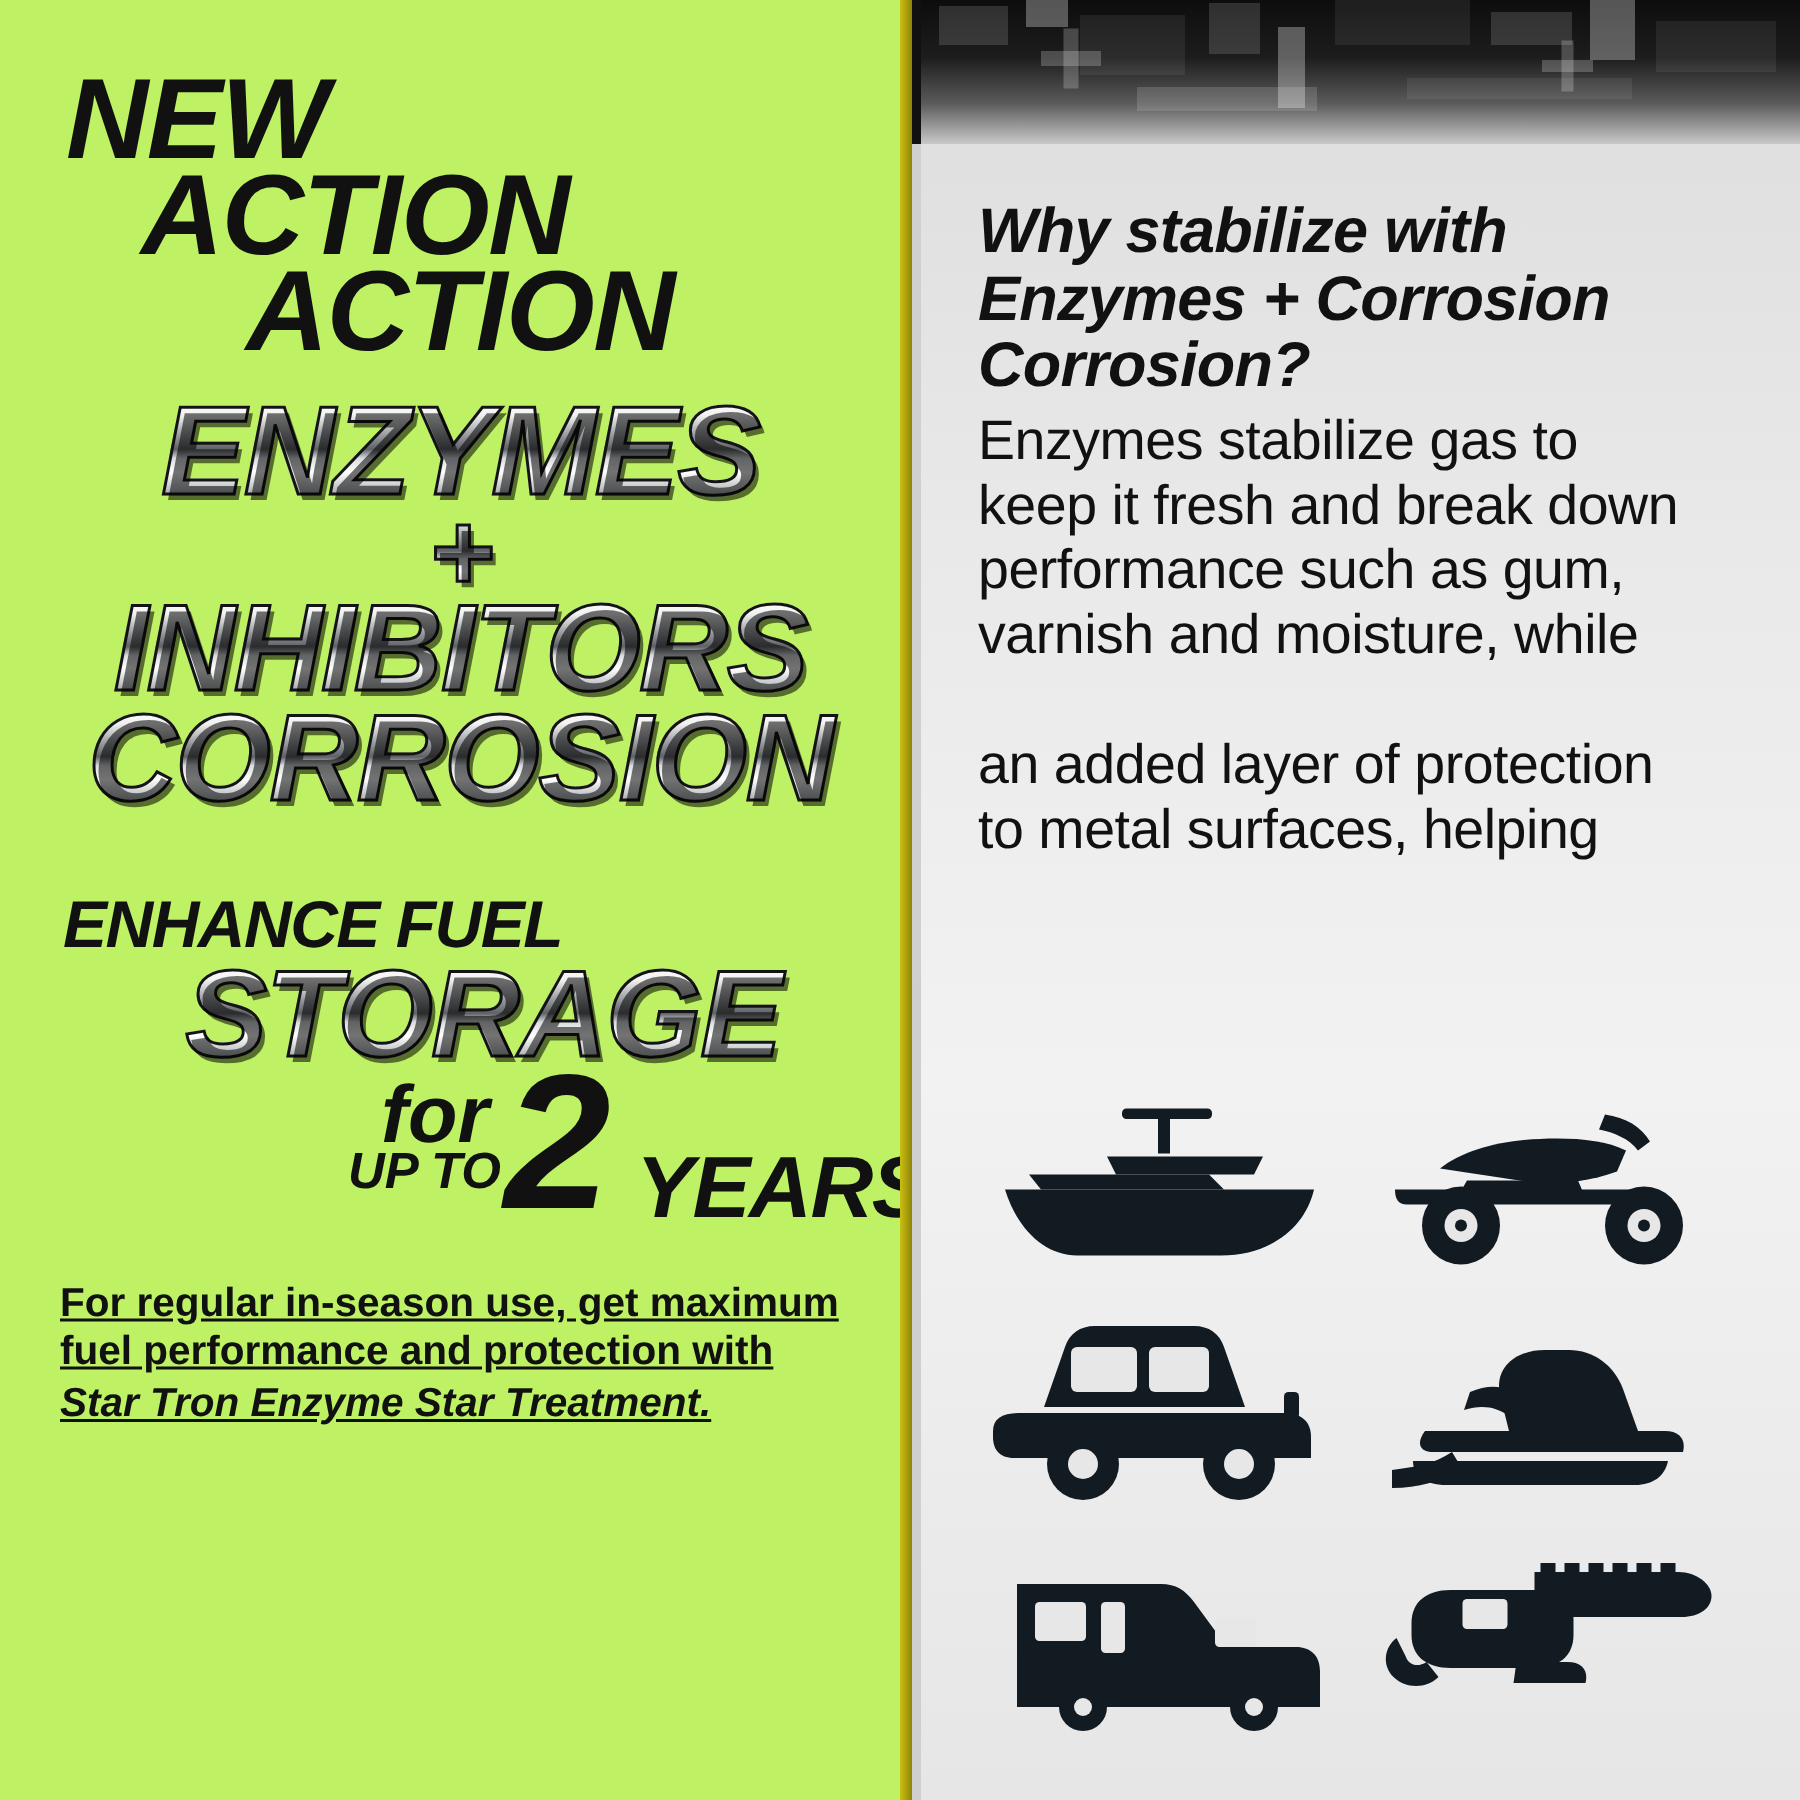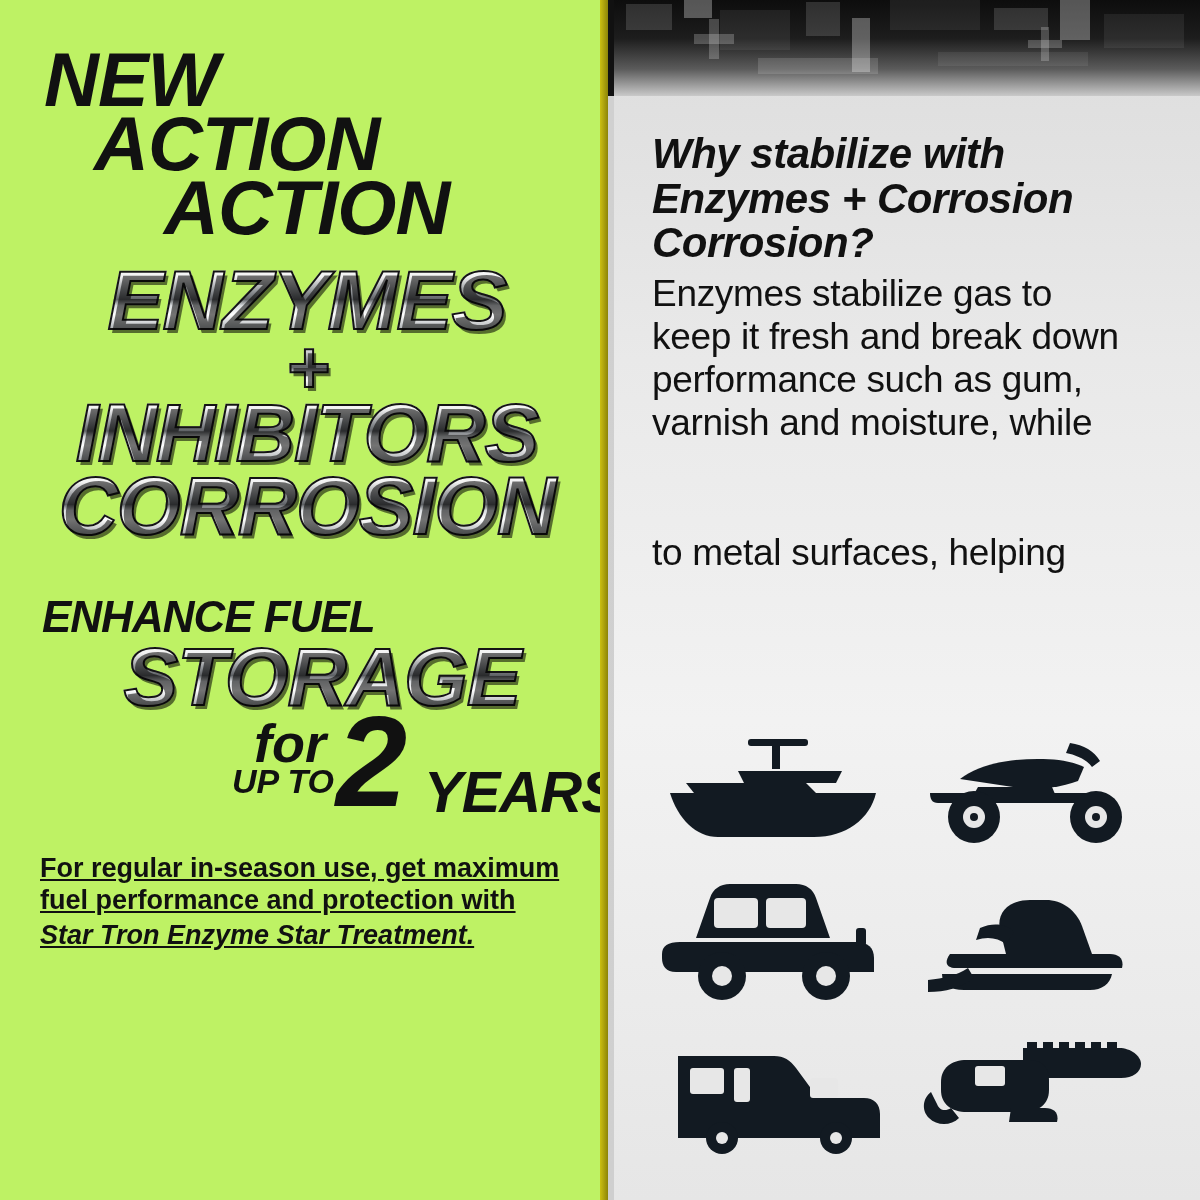--- a/index.html
+++ b/index.html
@@ -282,21 +282,21 @@
         <span>Enzymes + Corrosion</span><br>
         <span>Corrosion?</span>
       </div>
 
       <div class="why-body">
         <span>Enzymes stabilize gas to</span><br>
         <span>keep it fresh and break down</span><br>
         <span>performance such as gum,</span><br>
         <span>varnish and moisture, while</span><br>
         <br>
-        <br>
+        <span>an added layer of protection</span><br>
         <span>to metal surfaces, helping</span><br>
       </div>
     </div>
 
     <div class="icon-grid">
 
       <div class="icon-cell">
         <svg width="240" height="120" viewBox="0 0 240 120" aria-hidden="true">
           <g fill="#121a22">
             <rect x="88" y="8" width="60" height="7" rx="3"></rect>

